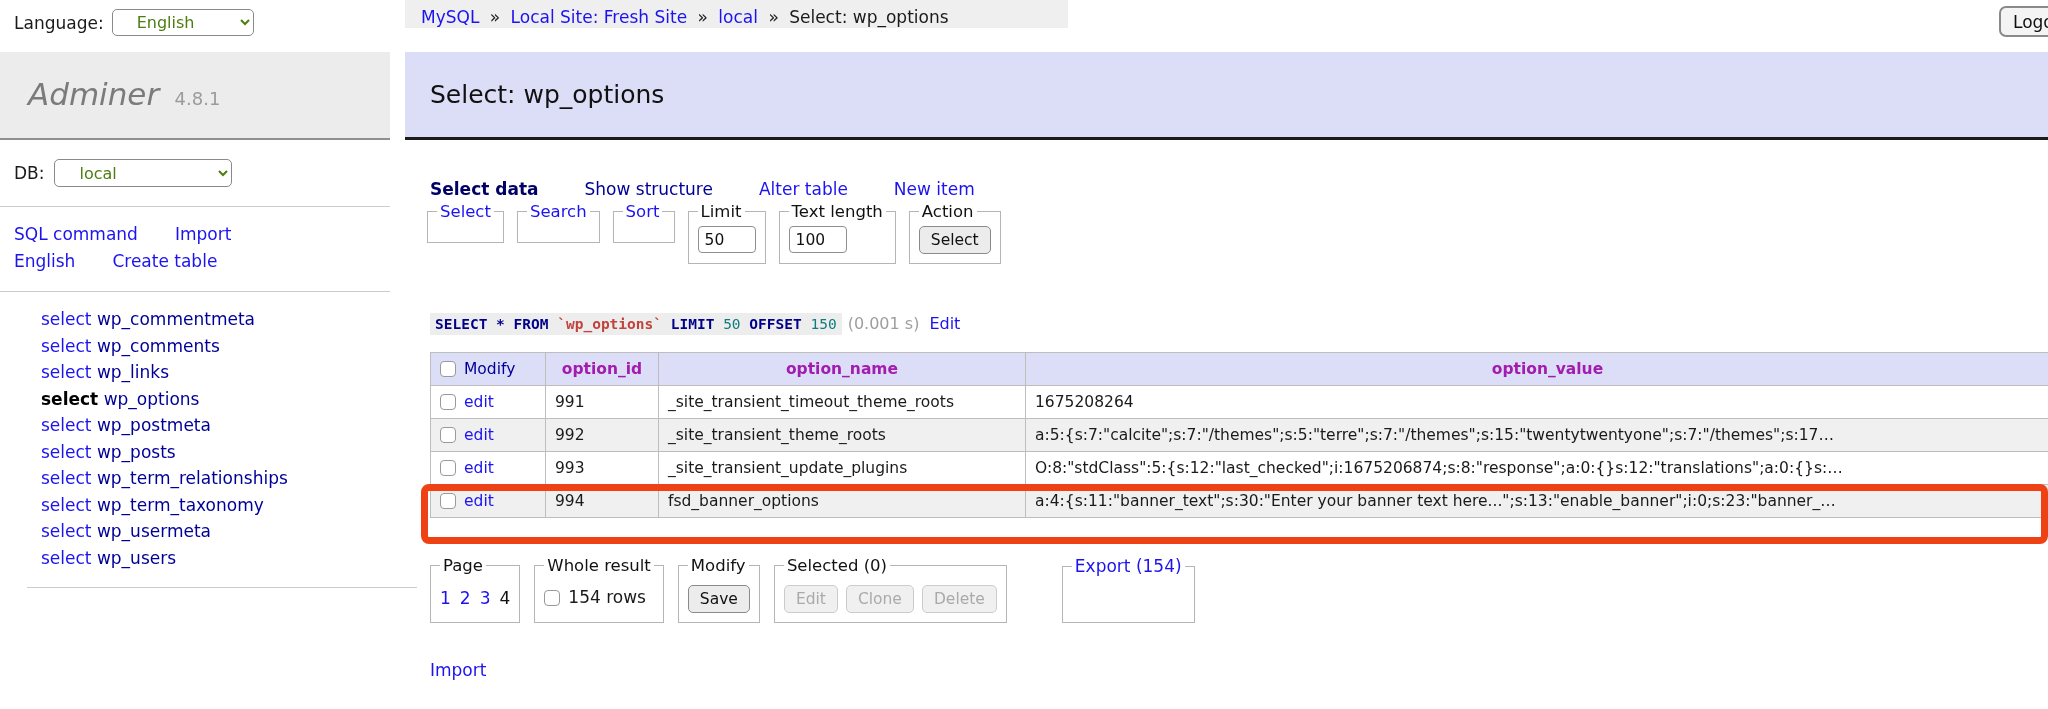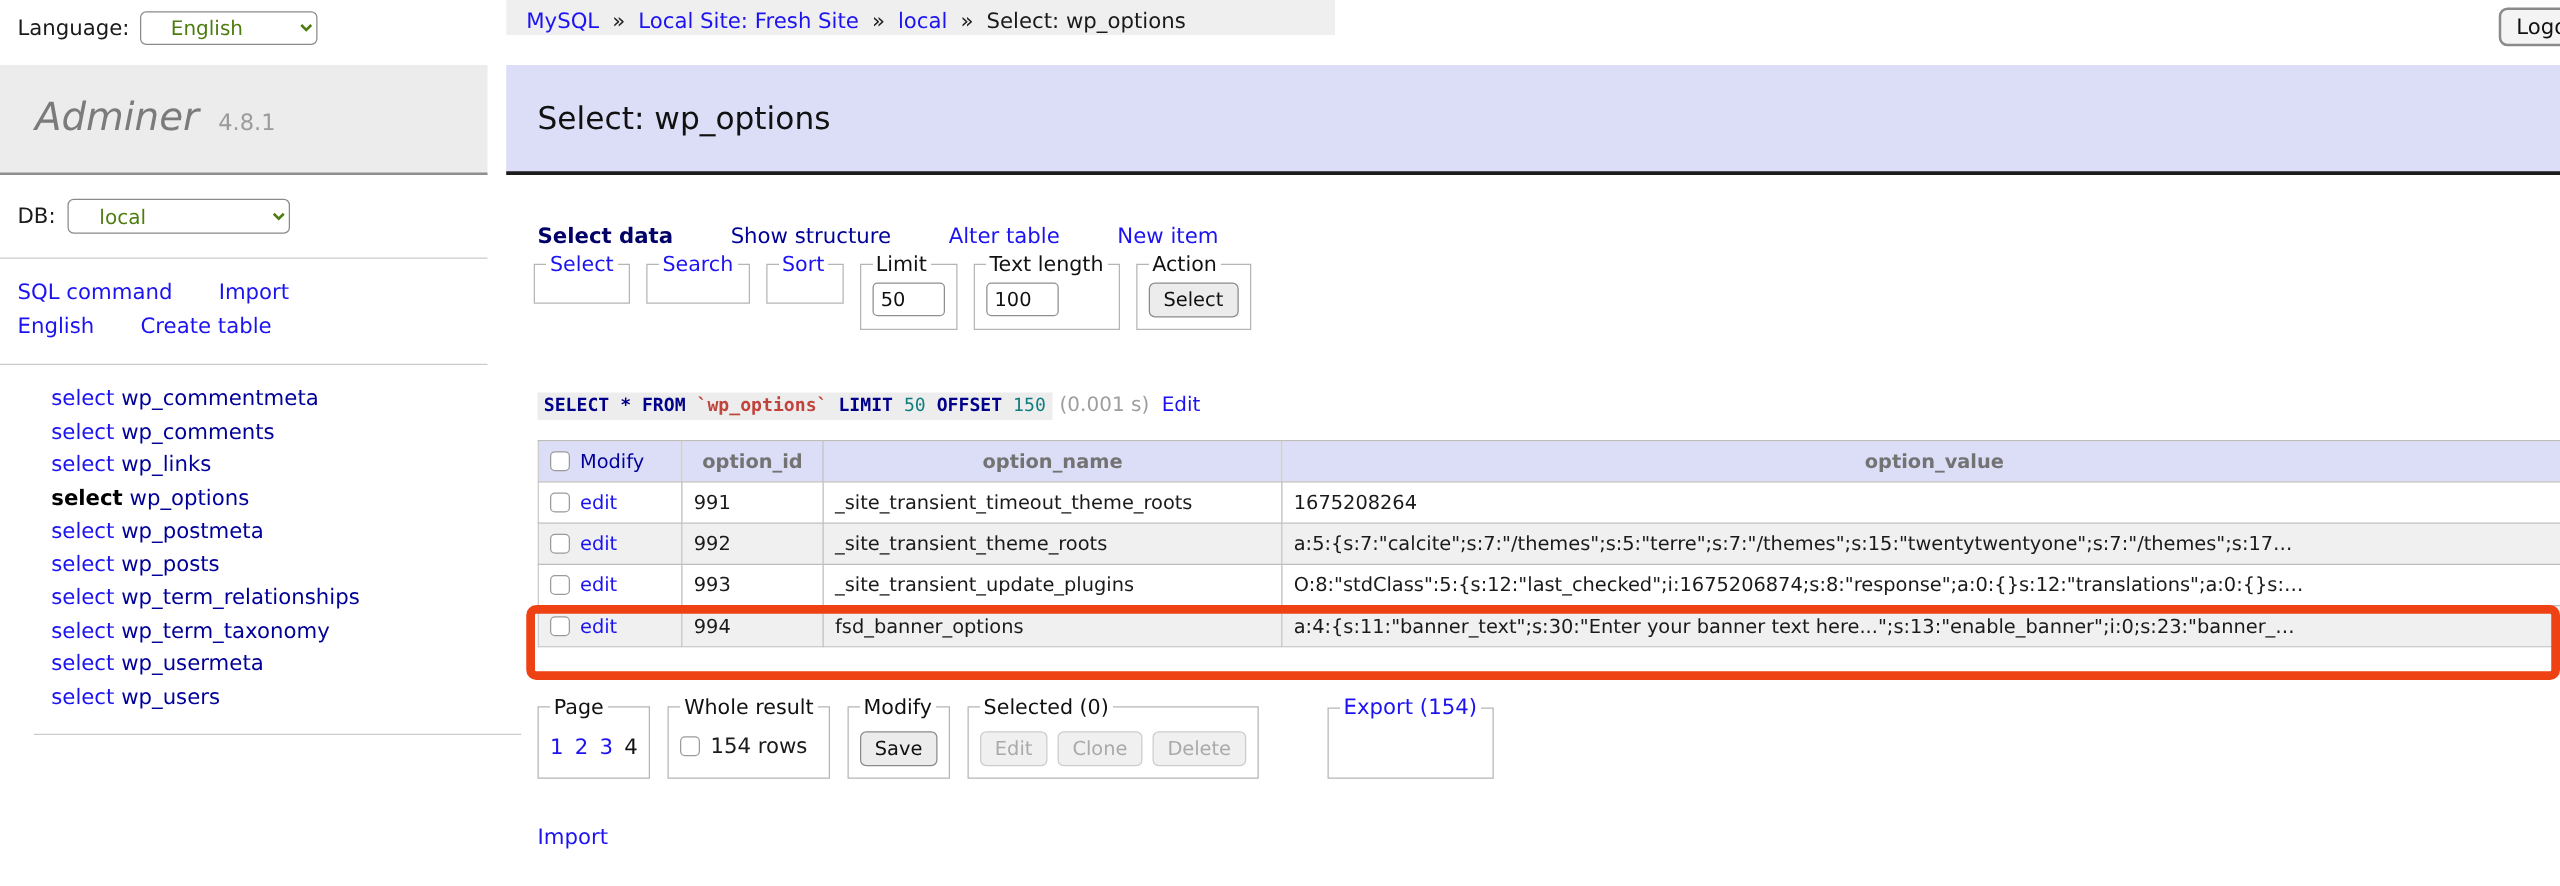--- a/index.html
+++ b/index.html
@@ -79,21 +79,21 @@
   .tbl-id { color:#c0443c; font-weight:bold; }
   .num { color:#0e7d7d; }
   .dur { color:#9e9e9e; margin-left:6px; }
   .sql-edit { margin-left:10px; }
 
   .grid-wrap { position:absolute; top:352px; left:25px; width:1618px; overflow:hidden; }
   table { border-collapse:collapse; table-layout:fixed; width:1640px; font-size:15.5px; }
   col.c-mod { width:115px; } col.c-id { width:113px; } col.c-name { width:367px; }
   th, td { border:1px solid #bdbdbd; padding:7px 9px; white-space:nowrap; overflow:hidden; text-align:left; }
   thead th { background:#dcddf6; text-align:center; font-weight:bold; }
-  thead th a { color:#737373; }
+  thead th a { color:#a21caf; }
   thead .mod-th { text-align:left; font-weight:normal; }
   tbody tr:nth-child(even) { background:#f0f0f0; }
   input[type="checkbox"] {
     appearance:none; -webkit-appearance:none;
     width:16px; height:16px; border:1.5px solid #9a9a9a; border-radius:4px;
     background:#fff; vertical-align:-3px; margin-right:8px;
   }
   .red-box {
     position:absolute; left:16px; top:484px; width:1627px; height:60px;
     border:7px solid #ee4114; border-radius:8px; pointer-events:none;

